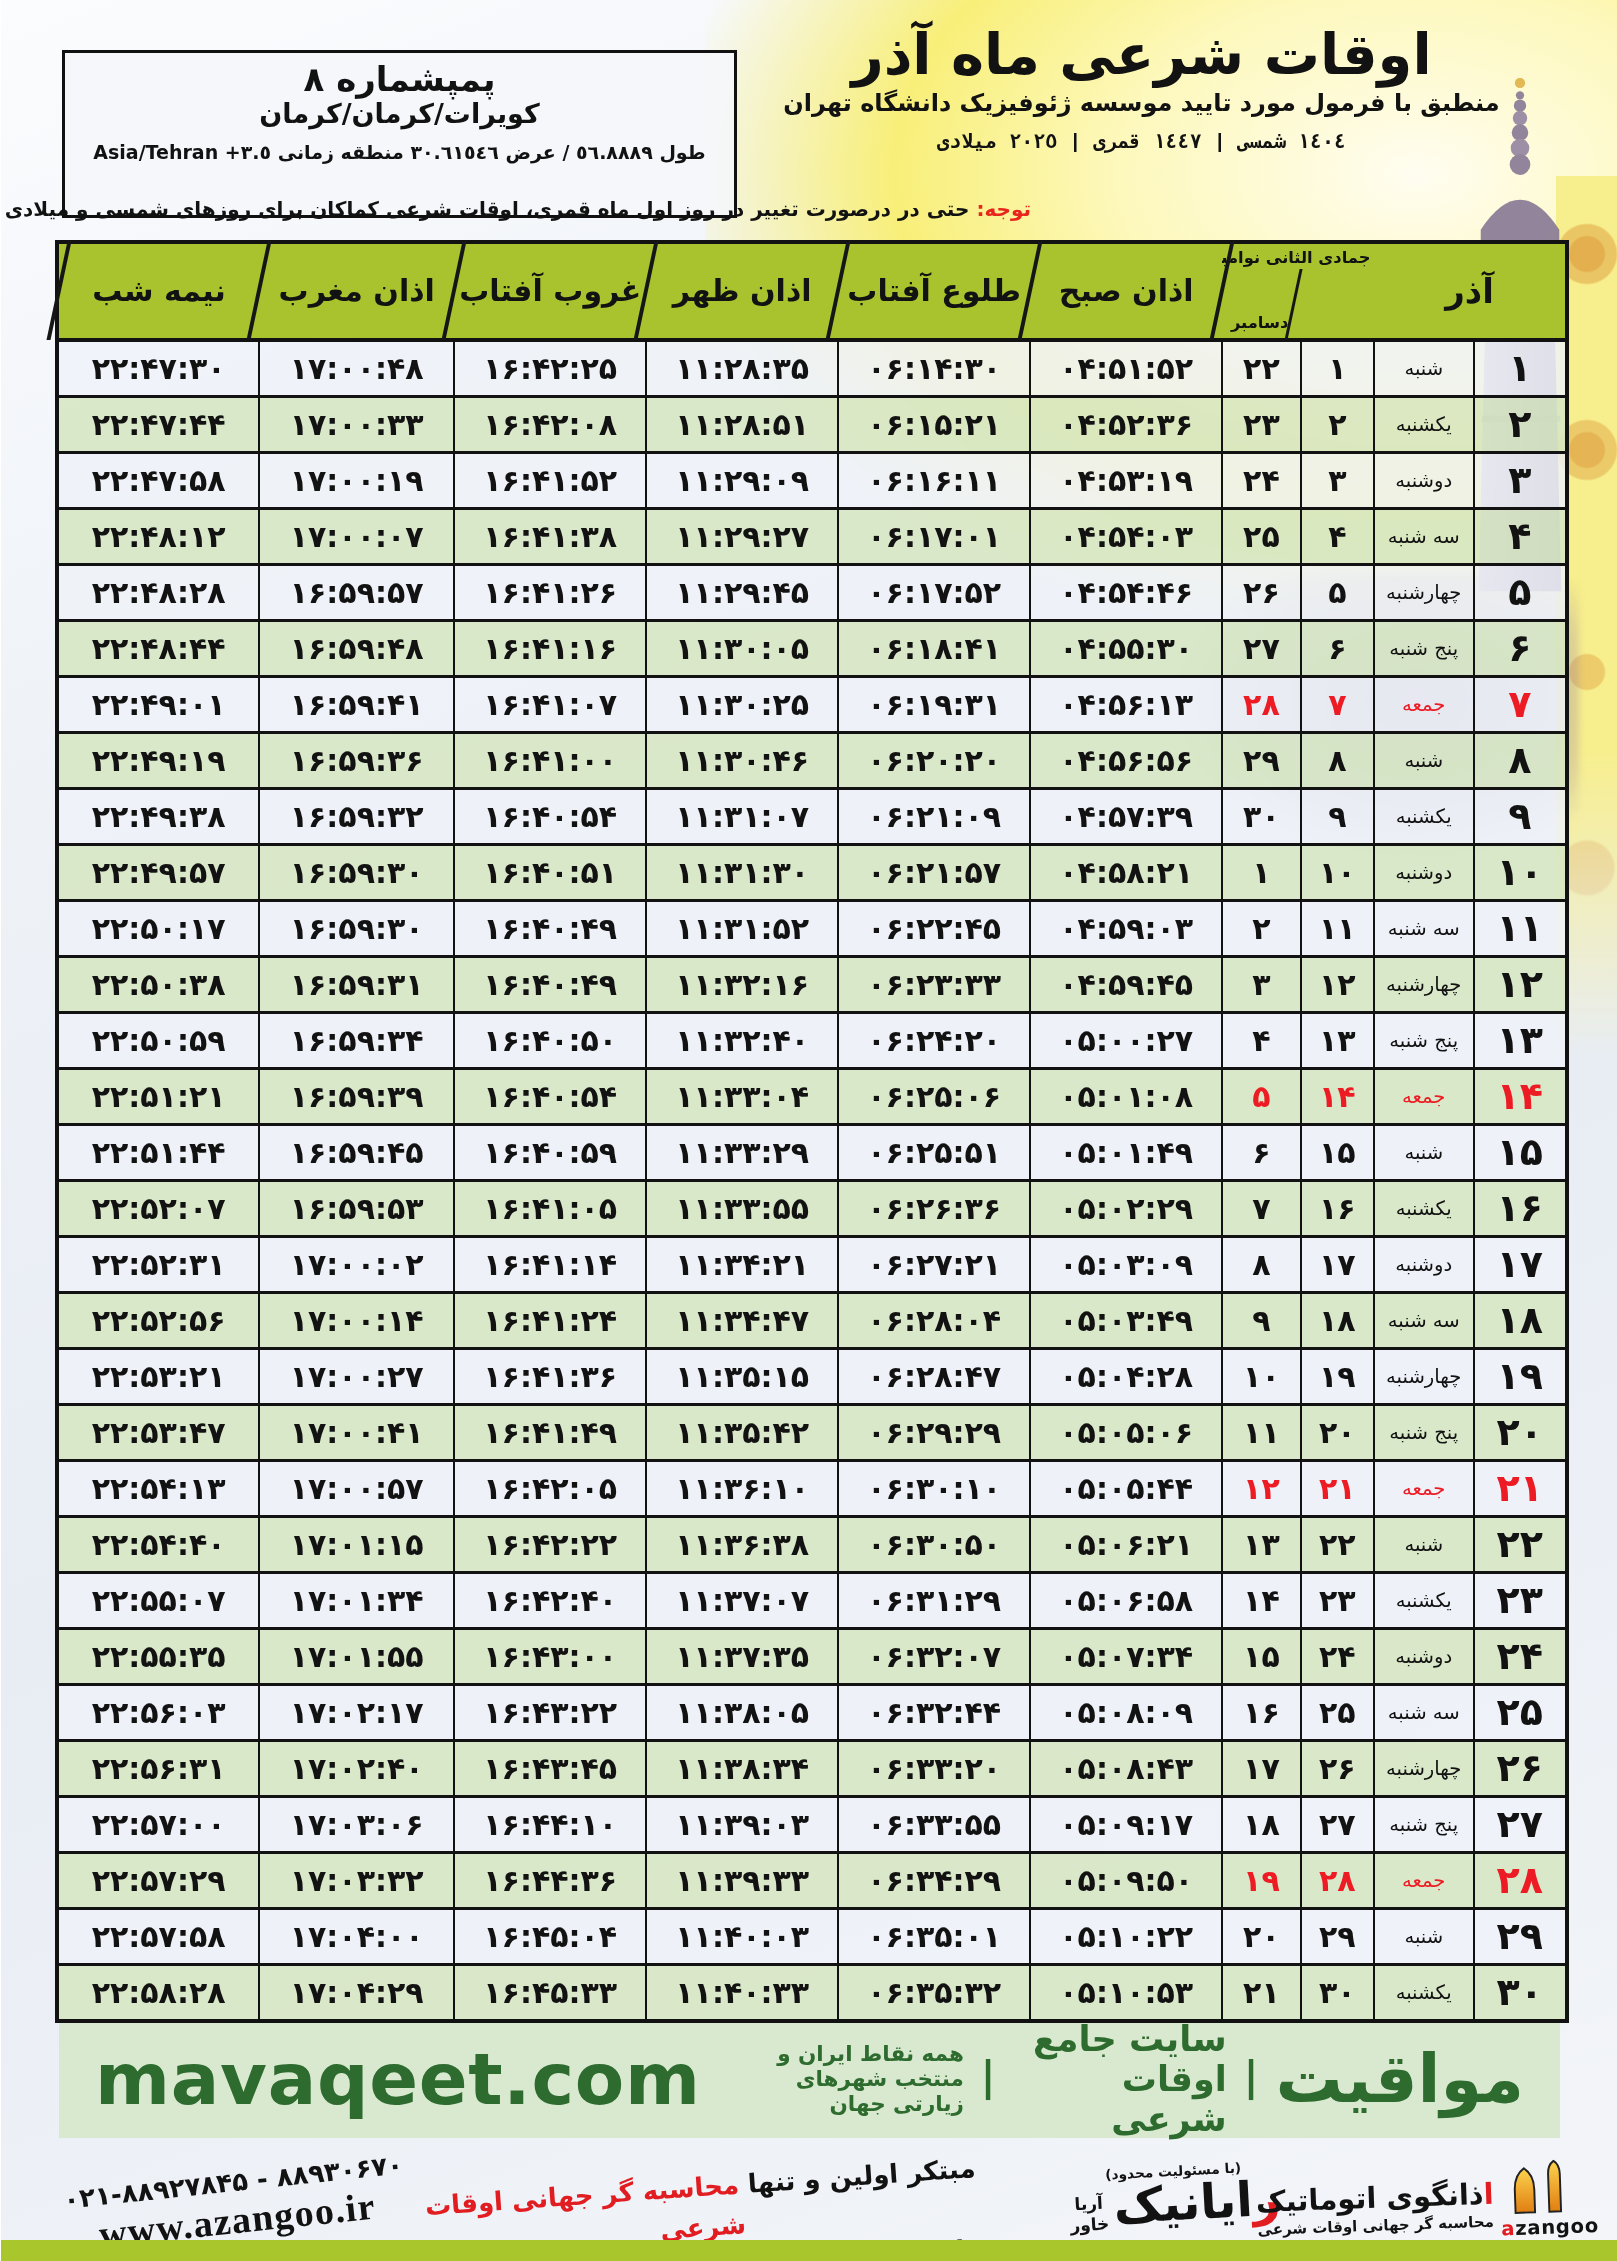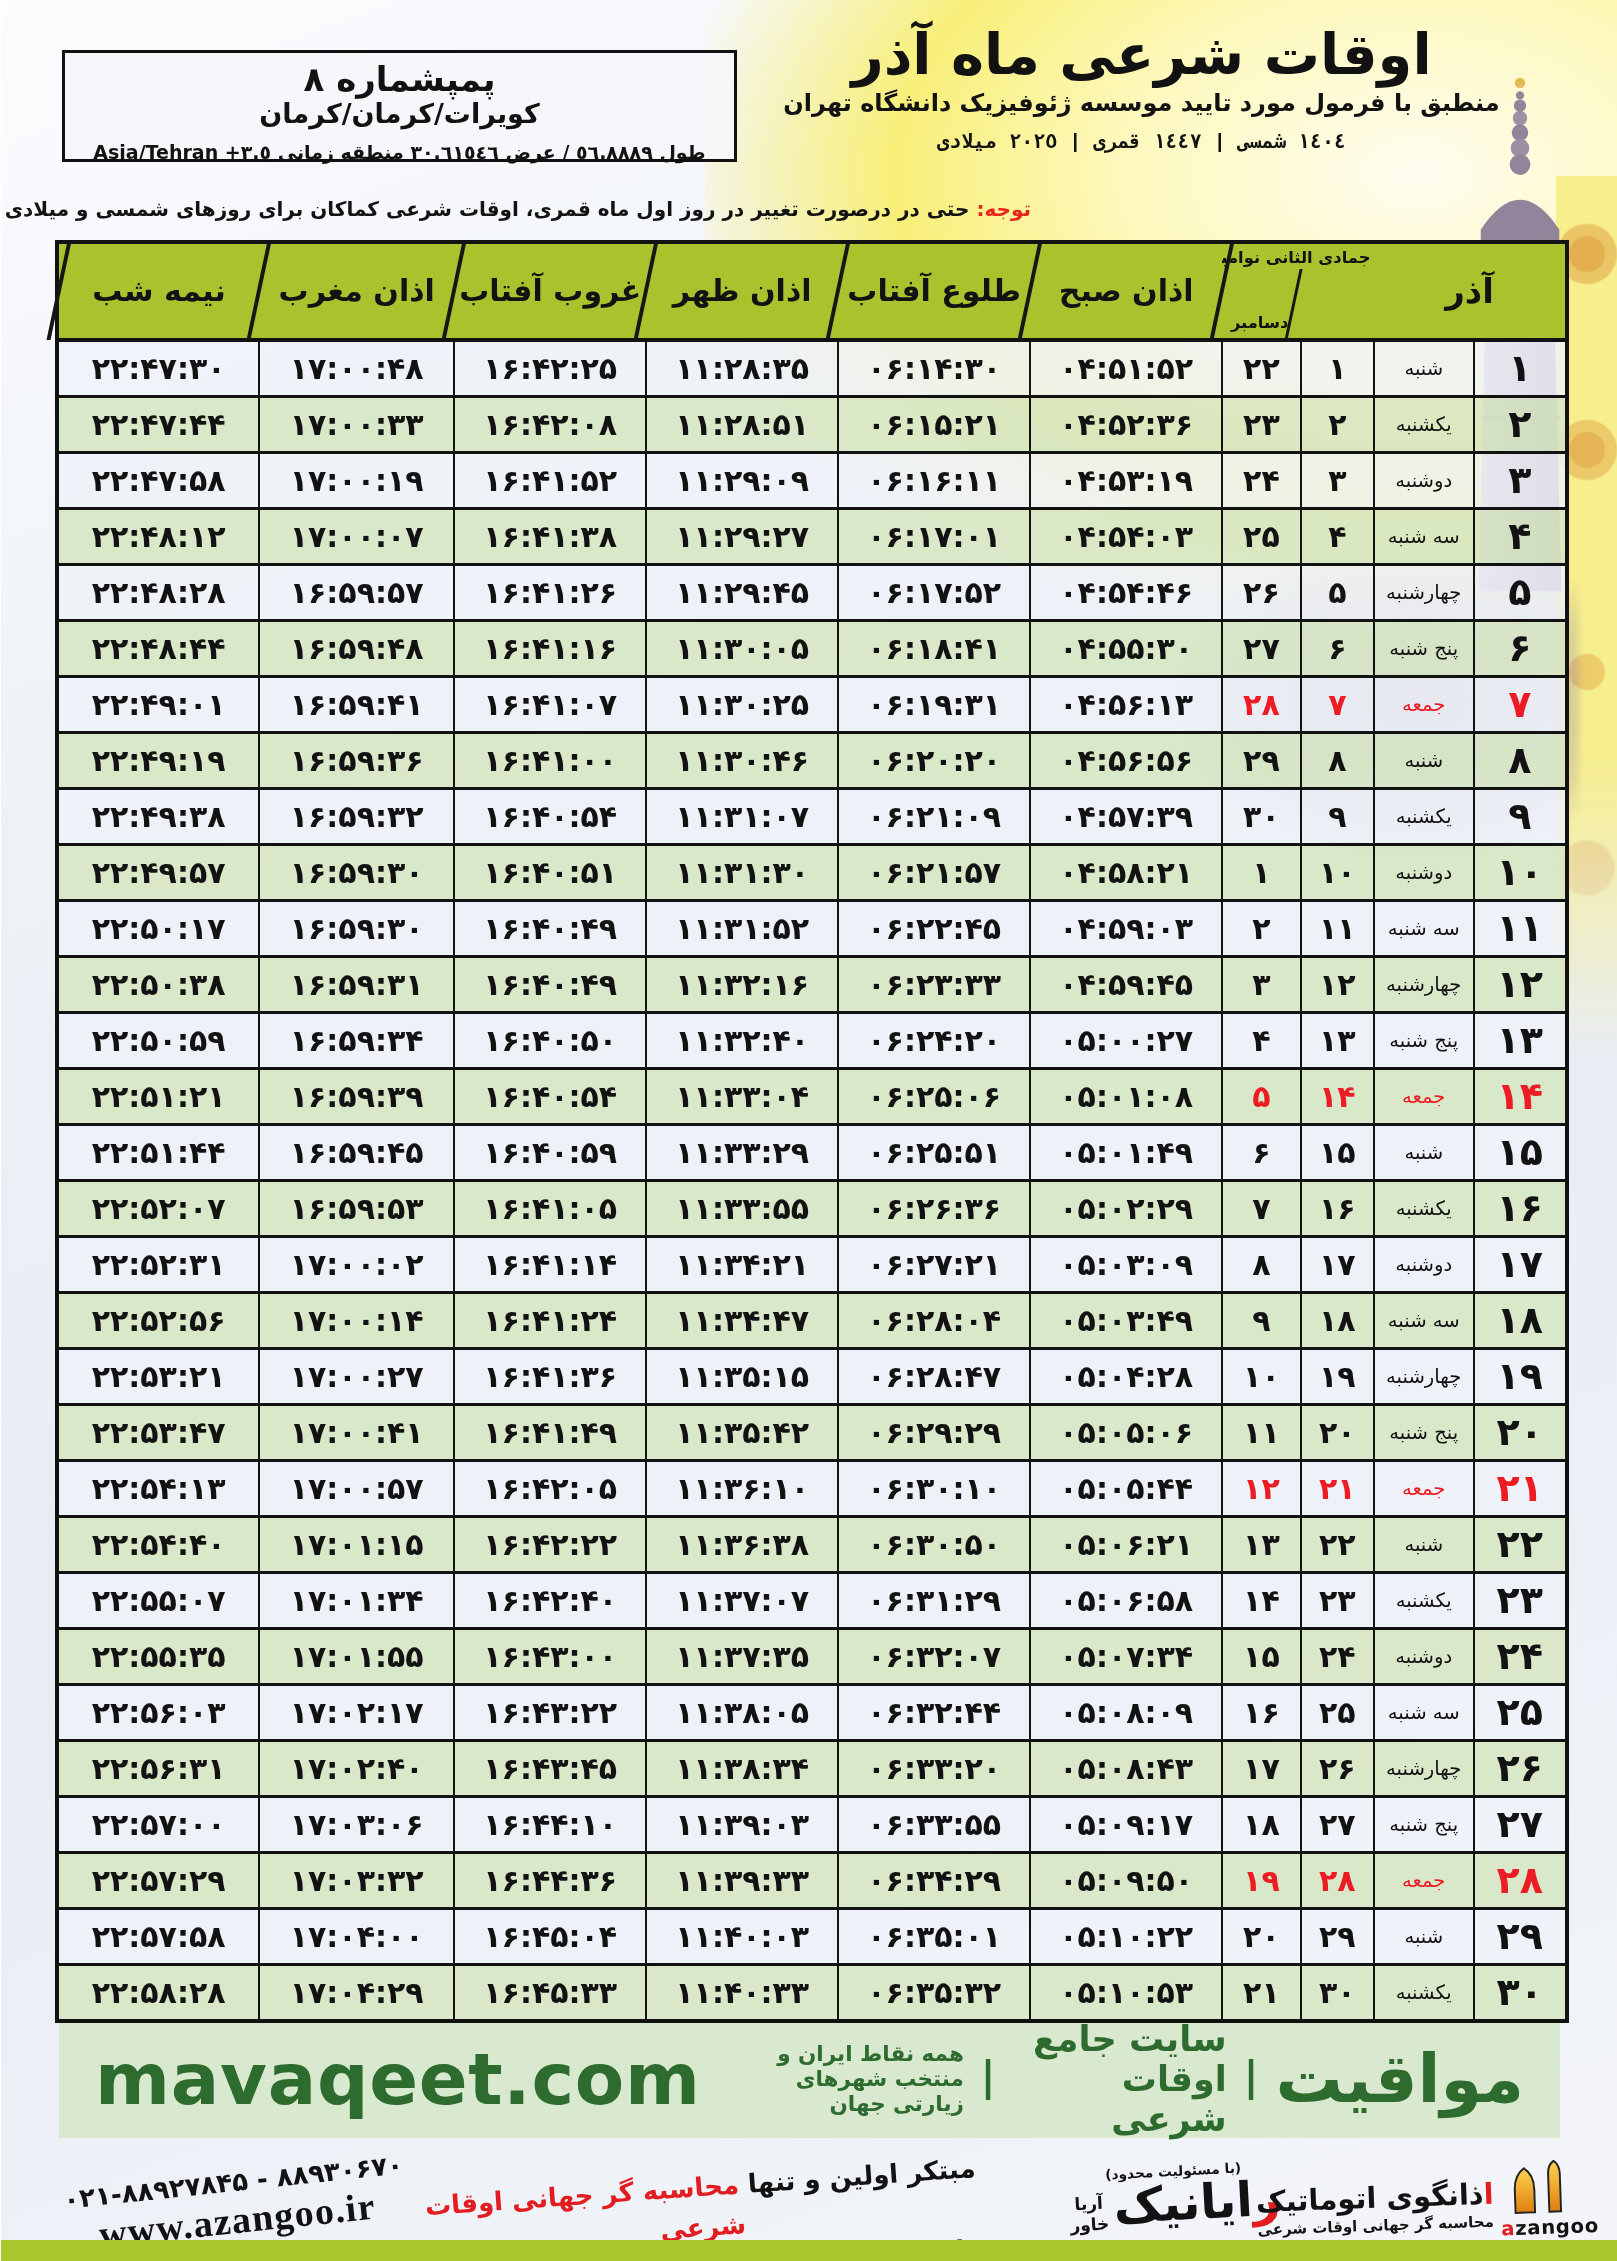--- a/index.html
+++ b/index.html
@@ -20,21 +20,21 @@
       radial-gradient(circle at 50% 274px, rgba(219,148,52,.40) 29px, transparent 31px),
       radial-gradient(circle at 50% 496px, rgba(219,148,52,.38) 17px, transparent 19px),
       radial-gradient(circle at 50% 692px, rgba(219,148,52,.35) 26px, transparent 29px);
     -webkit-mask-image:linear-gradient(180deg,#000 65%,transparent);
     mask-image:linear-gradient(180deg,#000 65%,transparent);}
   .minaret{position:absolute;top:72px;right:36px;z-index:0;opacity:.95;}
   .dome-blob{position:absolute;top:574px;right:39px;width:404px;height:281px;z-index:0;
     background:radial-gradient(ellipse at 60% 45%,rgba(150,130,165,.55) 0%,rgba(150,130,165,.25) 55%,transparent 72%);
     filter:blur(3.3px);}
   
-  .title-box{position:absolute;left:62px;top:50px;width:675px;height:112px;z-index:2;
+  .title-box{position:absolute;left:62px;top:50px;width:675px;height:168px;z-index:2;
     border:3.9px solid #111;background:rgba(244,246,250,.92);text-align:center;box-sizing:border-box;padding-top:7.8px;}
   .tb-line1{font-size:34px;font-weight:bold;line-height:1.1;}
   .tb-line2{font-size:27px;font-weight:bold;line-height:1.15;text-align:center;}
   .tb-line3{font-size:19px;font-weight:bold;margin-top:12px;}
   .title-main{position:absolute;right:98px;top:22px;width:757px;z-index:2;text-align:center;}
   .tm-title{font-size:56px;font-weight:bold;line-height:1.05;margin:4px;}
   .tm-sub{font-size:24px;font-weight:bold;margin-top:2.6px;}
   .tm-years{font-size:20px;font-weight:bold;margin-top:12px;font-family:Liberation Mono, monospace;}
   .note-line{position:absolute;left:52px;top:197px;width:979px;z-index:2;
     font-size:20px;font-weight:bold;direction:rtl;text-align:right;white-space:nowrap;}

